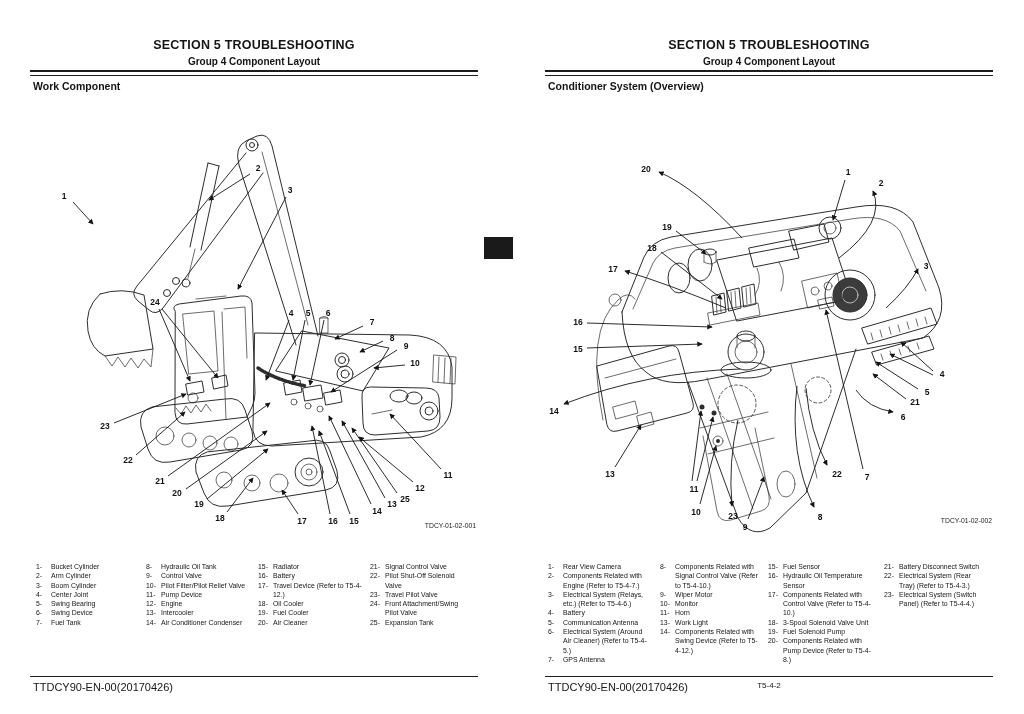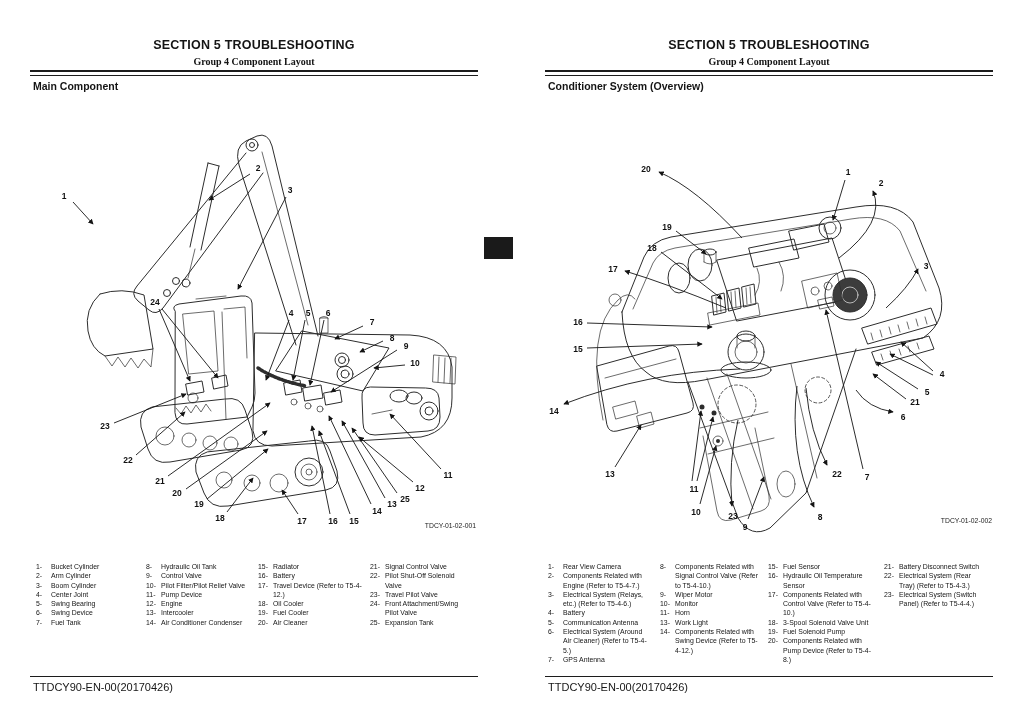--- a/index.html
+++ b/index.html
@@ -4,21 +4,21 @@
 <style>
   html,body{margin:0;padding:0;background:#ffffff;}
   .sheet{position:relative;width:1024px;height:714px;background:#fff;overflow:hidden;
          font-family:"Liberation Sans",sans-serif;color:#111;}
   .abs{position:absolute;}
   
   .hd-wrap{position:absolute;top:0;height:110px;}
   .sec-title{position:absolute;top:38px;left:0;right:0;text-align:center;
              font-size:12.5px;font-weight:bold;letter-spacing:.2px;color:#151515;}
   .grp-title{position:absolute;top:56px;left:0;right:0;text-align:center;
-             font-size:10px;font-weight:bold;color:#151515;font-family:Liberation Serif, serif;}
+             font-size:10px;font-weight:bold;color:#151515;}
   .dbl-rule{position:absolute;top:70px;left:0;right:0;height:3px;
             border-top:2px solid #1c1c1c;border-bottom:1px solid #1c1c1c;}
   .sub-title{position:absolute;top:80px;left:3px;font-size:10.5px;font-weight:bold;color:#151515;}
   
   .fig-code{position:absolute;width:120px;text-align:right;font-size:6.8px;color:#222;}
   
   .lg-col{position:absolute;top:562px;}
   .lg-item{display:flex;font-size:6.9px;line-height:9.3px;color:#141414;}
   .lg-n{width:15px;flex:none;}
   .lg-t{flex:1;}
@@ -41,21 +41,21 @@
 </style>
 </head>
 <body>
 
 <div class="sheet">
 
   <div class="hd-wrap" style="left:30px;width:448px;">
     <div class="sec-title">SECTION 5 TROUBLESHOOTING</div>
     <div class="grp-title">Group 4 Component Layout</div>
     <div class="dbl-rule"></div>
-    <div class="sub-title">Main Component</div>
+    <div class="sub-title">Work Component</div>
   </div>
 
   <div class="fig-code" style="left:356px;top:522px;">TDCY-01-02-001</div>
 
   <div class="lg-col" style="left:36px;width:100px;">
       <div class="lg-item">
         <span class="lg-n">1-</span>
         <span class="lg-t">Bucket Cylinder</span>
       </div>
       <div class="lg-item">
@@ -269,20 +269,21 @@
       </div>
       <div class="lg-item">
         <span class="lg-n">23-</span>
         <span class="lg-t">Electrical System (Switch Panel) (Refer to T5-4-4.)</span>
       </div>
     </div>
 
   <div class="f-rule" style="left:545px;width:448px;"></div>
   <div class="abs" style="left:545px;width:448px;top:0;height:714px;pointer-events:none;">
     <div class="f-doc" style="left:3px;">TTDCY90-EN-00(20170426)</div>
+    <div class="f-page">T5-4-2</div>
   </div>
 
   <div class="tab-marker" style="background: rgb(26, 26, 26);"></div>
 
   <svg id="overlay" width="1024" height="714" viewBox="0 0 1024 714">
     <defs>
       <marker id="ah" markerWidth="7" markerHeight="6" refX="5.2" refY="3" orient="auto">
         <path d="M0,0 L6,3 L0,6 Z" fill="#141414"></path>
       </marker>
     </defs>

